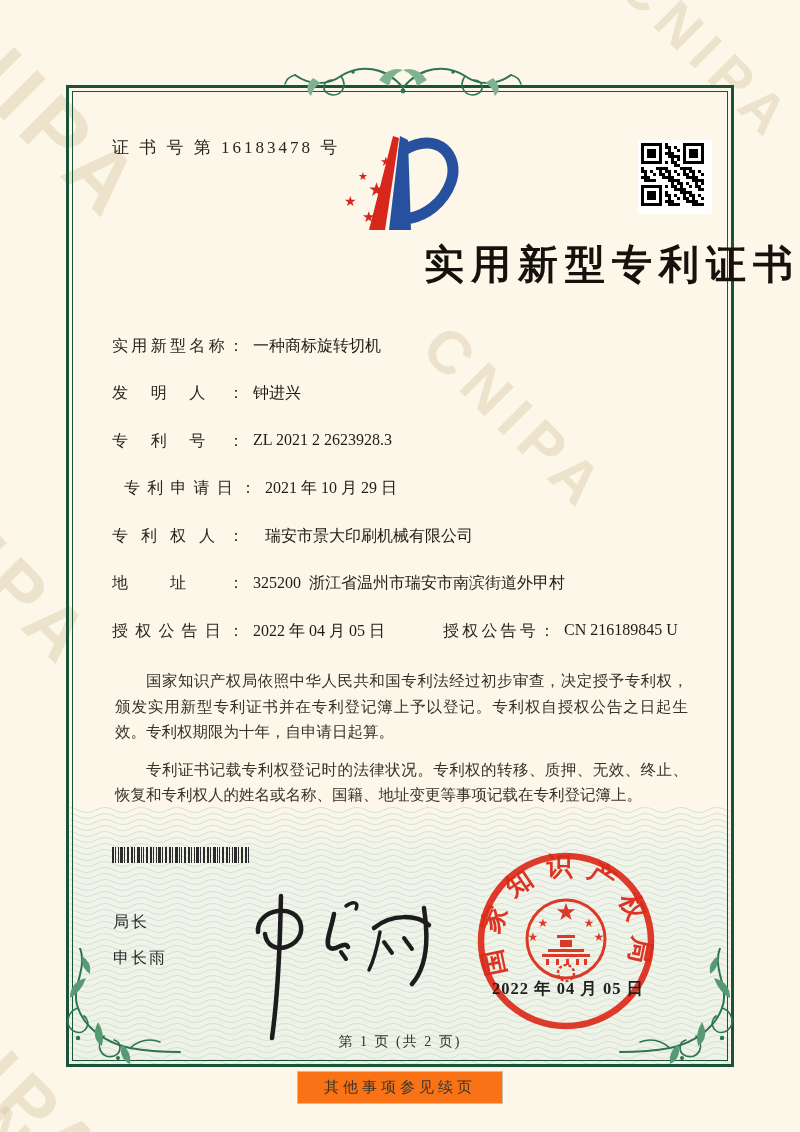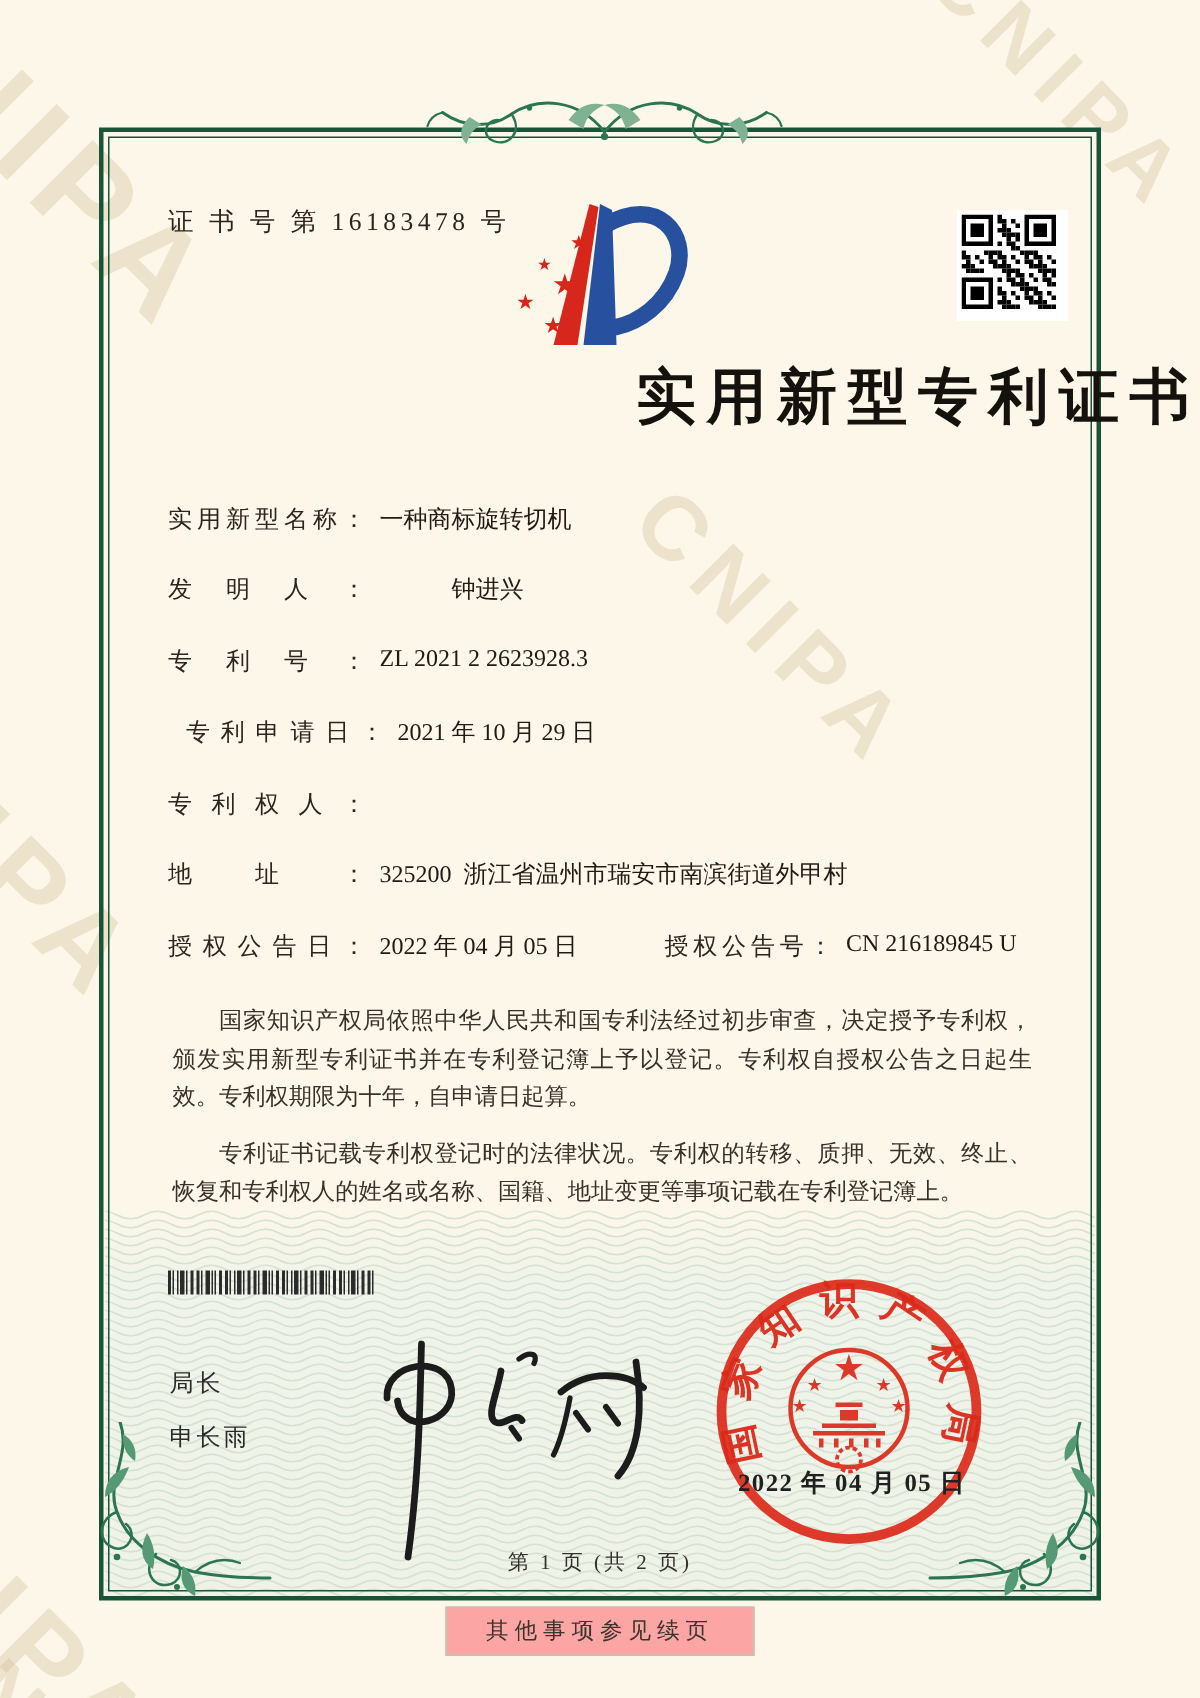--- a/index.html
+++ b/index.html
@@ -66,21 +66,21 @@
   .sign-name{position:absolute;left:113px;top:948px;font-size:16px;letter-spacing:2px;z-index:3;color:#2a2a2a;font-family:"Liberation Sans","DejaVu Sans",sans-serif;}
   .signature{position:absolute;left:228px;top:880px;z-index:4;}
   .seal{position:absolute;left:476px;top:851px;z-index:4;}
   .seal-date{
     position:absolute;left:478px;top:978px;width:180px;text-align:center;z-index:5;
     font-size:16.5px;letter-spacing:1px;color:#20201e;font-weight:bold;
   }
   .page-info{position:absolute;left:0;top:1033px;width:800px;text-align:center;font-size:14px;color:#33302a;z-index:5;letter-spacing:2px;}
   .foot-note{
     position:absolute;left:50%;top:1071px;transform:translateX(-50%);
-    background:#fca5a5;border:1px solid #c6c0ae;padding:6px 26px;z-index:5;
+    background:#f97316;border:1px solid #c6c0ae;padding:6px 26px;z-index:5;
     font-size:15px;letter-spacing:4px;color:#3a342c;white-space:nowrap;
   }
   .ornament{position:absolute;z-index:3;pointer-events:none;}
 </style>
 </head>
 <body>
 
 <div class="wm" style="left:-55px;top:-50px;font-size:86px;">CNIPA</div>
 <div class="wm" style="left:652px;top:-48px;font-size:56px;">CNIPA</div>
 <div class="wm" style="left:458px;top:312px;font-size:60px;">CNIPA</div>
@@ -351,34 +351,35 @@
       <rect x="3" y="45" width="15" height="15" fill="#fff"></rect>
       <rect x="6" y="48" width="9" height="9" fill="#000"></rect>
     </svg></div>
 
 <div class="title">实用新型专利证书</div>
 
 <div class="row" style="top:336px;">
   <span class="lbl">实用新型名称：</span>
   <span class="val">一种商标旋转切机</span>
 </div>
-<div class="row" style="top:383px;gap:48px;">
+<div class="row" style="top:383px;">
   <span class="lbl">发明人：</span>
   <span class="val">钟进兴</span>
 </div>
 <div class="row" style="top:431px;">
   <span class="lbl">专利号：</span>
   <span class="val">ZL 2021 2 2623928.3</span>
 </div>
 <div class="row" style="top:478px;margin-left:12px;">
   <span class="lbl">专利申请日：</span>
   <span class="val">2021 年 10 月 29 日</span>
 </div>
 <div class="row" style="top:526px;gap:12px;">
   <span class="lbl">专利权人：</span>
+  <span class="val">瑞安市景大印刷机械有限公司</span>
 </div>
 <div class="row" style="top:573px;">
   <span class="lbl">地址：</span>
   <span class="val">325200  浙江省温州市瑞安市南滨街道外甲村</span>
 </div>
 <div class="row" style="top:621px;">
   <span class="lbl">授权公告日：</span>
   <span class="val" style="min-width:168px;">2022 年 04 月 05 日</span>
   <span class="lbl2">授权公告号：</span>
   <span class="val">CN 216189845 U</span>

